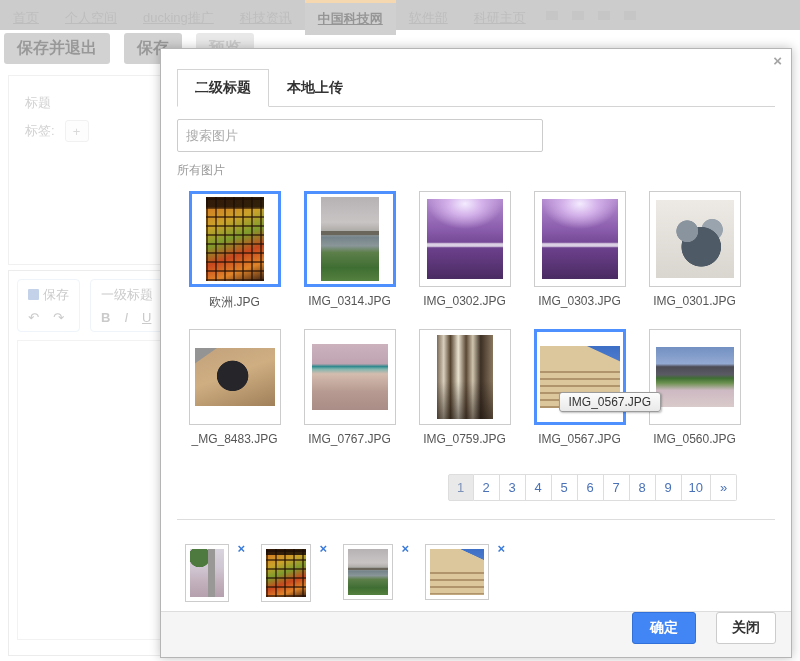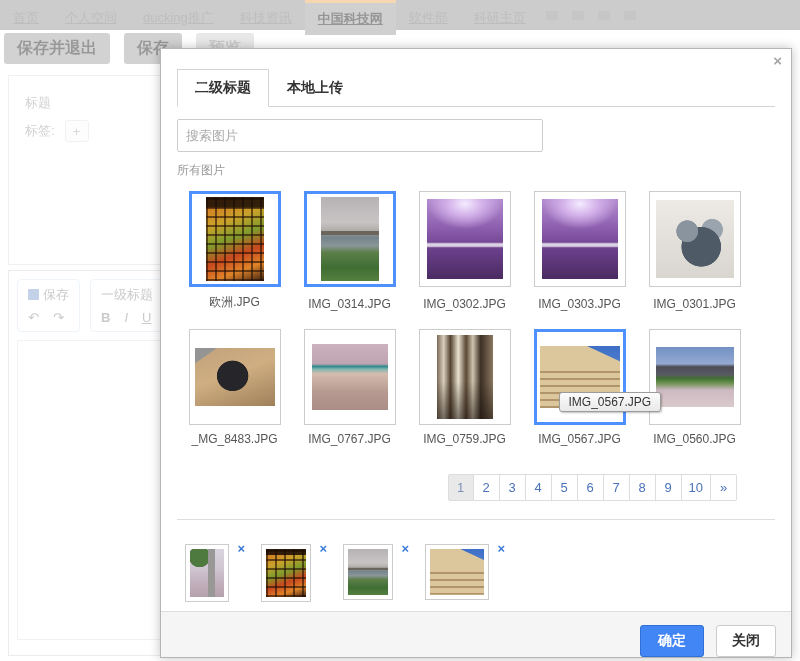--- a/index.html
+++ b/index.html
@@ -42,41 +42,41 @@
   .tabs { display:flex; border-bottom:1px solid #d4d4d4; margin-top:8px; }
   .tab { padding:9px 17px; font-size:14px; font-weight:bold; color:#333; cursor:pointer; border:1px solid transparent; margin-bottom:-1px; }
   .tab.active { background:#fff; border:1px solid #d4d4d4; border-bottom:1px solid #fff; }
 
   .search-input { margin-top:12px; width:366px; height:33px; border:1px solid #ccc; border-radius:2px; padding:0 8px; font-size:13px; color:#333; }
   .search-input::placeholder { color:#aaa; }
 
   .section-label { margin:10px 0 12px 0; font-size:12px; color:#999; }
 
   .grid-row { display:flex; margin-bottom:4px; }
-  .cell { width:115px; display:flex; flex-direction:column; align-items:center; cursor:pointer;justify-content:space-between; }
+  .cell { width:115px; display:flex; flex-direction:column; align-items:center; cursor:pointer; }
   .thumb-box { border:1px solid #ccc; background:#fff; padding:4px; width:92px; height:96px; display:flex; align-items:center; justify-content:center; position:relative; }
   .thumb-box.selected { border:3px solid #4d90fe; padding:2px; }
   .fname { margin:7px 0 14px 0; font-size:12px; color:#555; text-align:center; white-space:nowrap; }
 
   .tooltip { position:absolute; left:22px; bottom:10px; background:linear-gradient(#fcfcfc,#e9e9e9); border:1px solid #9b9b9b; border-radius:3px; padding:2px 9px; font-size:12px; color:#333; white-space:nowrap; box-shadow:1px 1px 2px rgba(0,0,0,.25); z-index:3; }
 
   .pager { display:flex; justify-content:flex-end; padding-right:38px; margin-top:14px; }
   .pg { min-width:26px; height:27px; display:flex; align-items:center; justify-content:center; border:1px solid #ddd; border-left:0; background:#fff; color:#4a72b8; font-size:13px; cursor:pointer; padding:0 7px; }
   .pg:first-child { border-left:1px solid #ddd; border-radius:2px 0 0 2px; }
   .pg:last-child { border-radius:0 2px 2px 0; }
   .pg.active { background:#e9e9e9; color:#7e93b8; }
 
   .divider { border-top:1px solid #ddd; margin:18px 0 24px 0; }
 
   .strip { display:flex; gap:32px; padding-left:8px; }
   .strip-item { position:relative; }
   .strip-box { border:1px solid #ccc; background:#fff; padding:4px; display:flex; align-items:center; justify-content:center; }
   .strip-x { position:absolute; top:-3px; right:-16px; color:#3a7ad9; font-weight:bold; font-size:13px; cursor:pointer; }
 
-  .modal-footer { position:absolute; bottom:0; left:0; right:0; height:46px; background:#f5f5f5; border-top:1px solid #ddd; display:flex; align-items:flex-end; justify-content:flex-end; gap:12px; padding-right:15px; }
+  .modal-footer { position:absolute; bottom:0; left:0; right:0; height:46px; background:#f5f5f5; border-top:1px solid #ddd; display:flex; align-items:flex-start; justify-content:flex-end; gap:20px; padding-right:15px; }
   .btn-ok { background:#4285f4; border:1px solid #3070d8; color:#fff; font-weight:bold; font-size:14px; padding:6px 17px; border-radius:3px; cursor:pointer; }
   .btn-close { background:#fff; border:1px solid #ccc; color:#333; font-weight:bold; font-size:14px; padding:6px 15px; border-radius:3px; cursor:pointer; }
 
   
   .ph { display:block; }
   .sz-p { width:58px; height:84px; } .sz-sq { width:76px; height:80px; } .sz-ship { width:78px; height:78px; }
   .sz-lens { width:80px; height:58px; } .sz-beach { width:76px; height:66px; } .sz-cath { width:56px; height:84px; }
   .sz-fac { width:80px; height:62px; } .sz-chat { width:78px; height:60px; }
 
   .ph-lantern { background:

